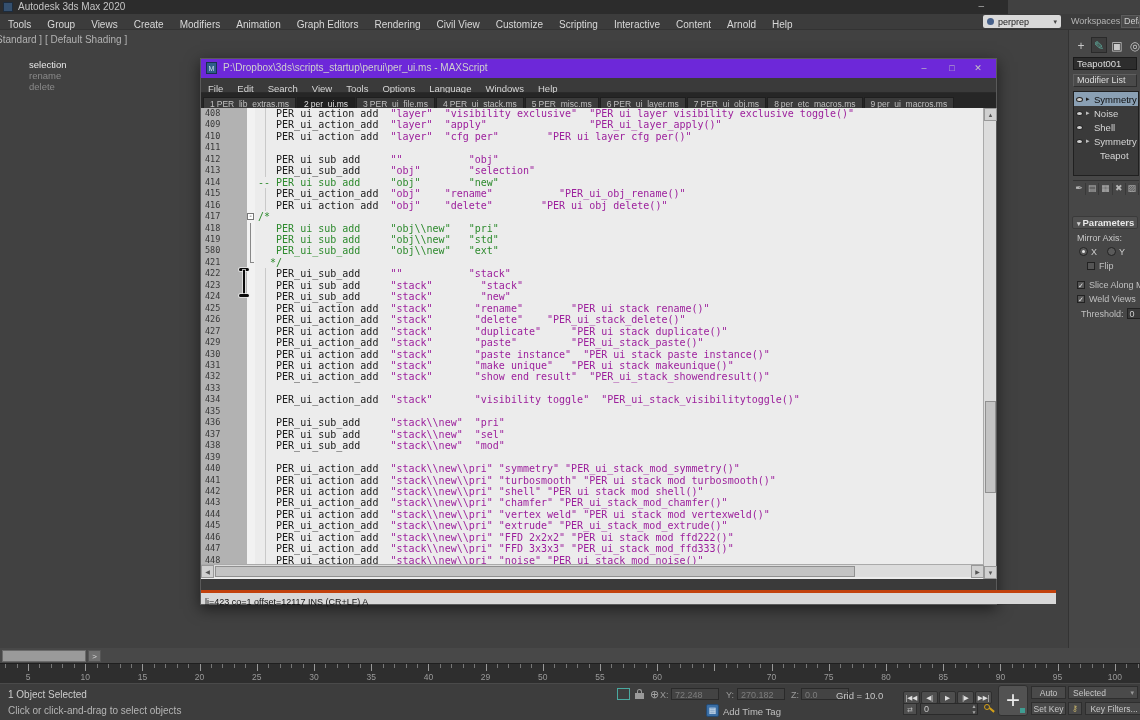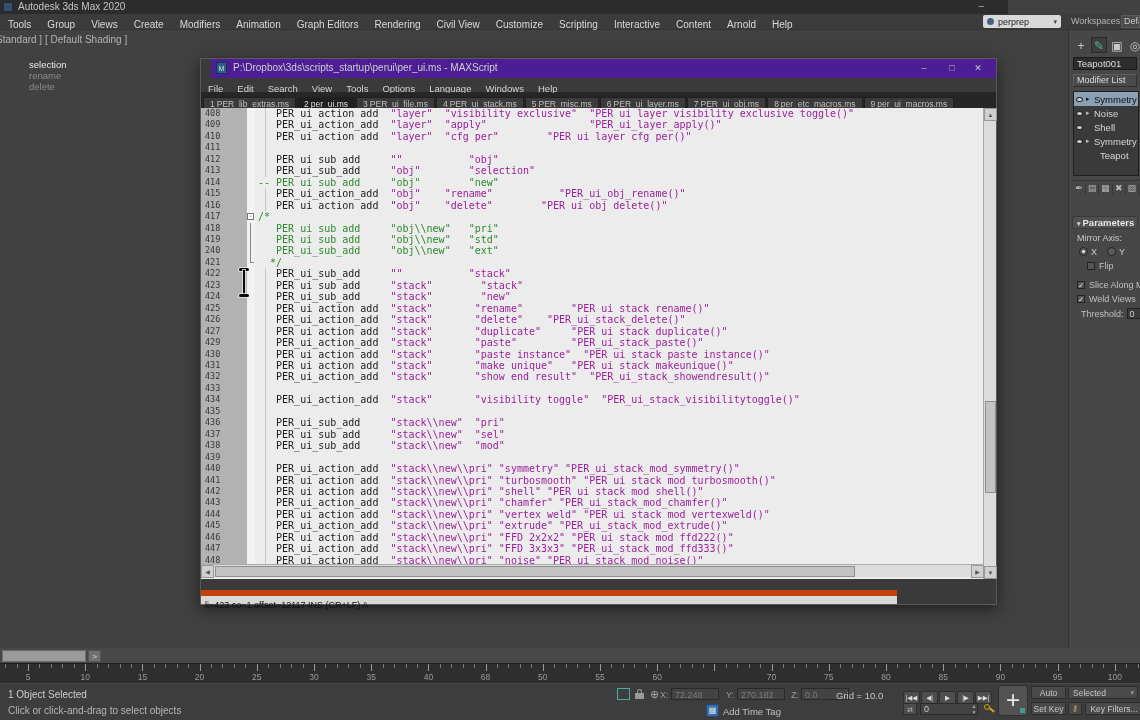--- a/index.html
+++ b/index.html
@@ -24,21 +24,21 @@
   
   #viewport { position:absolute; left:0; top:30px; width:1068px; height:625px; background:#414141; }
   #viewport-label { position:absolute; left:-4px; top:4px; font-size:10px; color:#b2b2b2; }
   #context-menu { position:absolute; left:29px; top:31px; }
   .ctx-item { font-size:9.5px; line-height:8px; margin-bottom:3px; color:#8a8a8a; }
   .ctx-item.first { color:#e8e8e8; }
 
   
   #editor { position:absolute; left:200px; top:58px; width:797px; height:547px; background:#3a3a3a;
             border:1px solid #5a5a5a; box-shadow:0 4px 14px rgba(0,0,0,.55); z-index:10; }
-  #ed-titlebar { position:absolute; left:10px; top:0; right:0; height:19px; background:#4c1d95; }
+  #ed-titlebar { position:absolute; left:0; top:0; right:0; height:19px; background:#6d28d9; }
   #ed-doc-icon { position:absolute; left:5px; top:3px; width:11px; height:12px; background:#2f5d8a; border:1px solid #16334f; color:#cfe0f0; font-size:7px; line-height:11px; text-align:center; }
   #ed-title { position:absolute; left:22px; top:3px; font-size:10px; color:#cfcfcf; }
   .ed-winbtn { position:absolute; top:2px; width:16px; height:14px; color:#c4c4c4; font-size:9px; text-align:center; line-height:14px; }
   #ed-btn-min { right:64px; } #ed-btn-max { right:36px; } #ed-btn-close { right:10px; }
   #ed-menubar { position:absolute; left:0; top:19px; right:0; height:15px; background:#3a3a3a; border-bottom:1px solid #2a2a2a; white-space:nowrap; }
   .ed-menu-item { display:inline-block; padding:0 7px; font-size:9.5px; line-height:15px; color:#d5d5d5; }
   #ed-tabbar { position:absolute; left:0; top:34px; right:0; height:15px; background:#262626; padding-left:2px; white-space:nowrap; }
   .ed-tab { display:inline-block; height:13px; margin-top:1px; margin-right:1px; padding:0 6px; background:#3b3b3b; border:1px solid #1f1f1f; font-size:8.5px; line-height:12px; color:#c0c0c0; }
   .ed-tab.active { background:#202020; color:#dedede; }
   .ed-tab .tnum { text-decoration:underline; margin-right:2px; }
@@ -55,21 +55,21 @@
   .s { color:#9c1f9c; } .c { color:#2d8a2d; } .p { color:#1b1b1b; }
 
   
   #vscroll { position:absolute; right:0; top:49px; width:13px; height:471px; background:#dcdcdc; border-left:1px solid #aaa; }
   .sb-arrow { position:absolute; left:0; width:13px; height:13px; background:#d0d0d0; border:1px solid #999; color:#555; font-size:6px; text-align:center; line-height:12px; }
   #vs-up { top:0; } #vs-down { bottom:0; }
   #vs-thumb { position:absolute; left:1px; top:293px; width:11px; height:92px; background:#c3c3c3; border:1px solid #909090; }
   #hscroll { position:absolute; left:0; bottom:27px; width:783px; height:13px; background:#dcdcdc; border-top:1px solid #aaa; }
   #hs-left { left:0; top:0; } #hs-right { left:770px; top:0; }
   #hs-thumb { position:absolute; left:14px; top:1px; width:640px; height:11px; background:#c3c3c3; border:1px solid #909090; }
-  #ed-status { position:absolute; left:0; bottom:0; width:696px; height:14px; background:#d8d8d8; border-top:6px solid #c2410c; font-size:9px; color:#111; padding:4px 0 0 4px; }
+  #ed-status { position:absolute; left:0; bottom:0; width:855px; height:14px; background:#d8d8d8; border-top:3px solid #c2410c; font-size:9px; color:#111; padding:4px 0 0 4px; }
 
   
   #ibeam { position:absolute; left:238px; top:268px; width:12px; height:29px; z-index:60; }
   #ibeam .bar { position:absolute; left:5px; top:2px; bottom:2px; width:2px; background:#0a0a0a; box-shadow:0 0 0 1px rgba(235,235,235,.75); }
   #ibeam .cap { position:absolute; left:1px; width:10px; height:3px; background:#0a0a0a; box-shadow:0 0 0 1px rgba(235,235,235,.75); border-radius:2px; }
   #ibeam .top { top:0; } #ibeam .bot { bottom:0; }
 
   
   #cmd-panel { position:absolute; left:1068px; top:30px; width:72px; height:633px; background:#474747; border-left:1px solid #333; overflow:hidden; }
   #cp-tabs { position:absolute; left:4px; top:6px; width:80px; height:18px; white-space:nowrap; }
@@ -248,21 +248,21 @@
           <span class="tx"><span class="c">   PER_ui_sub_add     "obj\\new"   "pri"</span></span>
         </div>
         <div class="cl">
           <span class="ln">419</span>
           <span class="fold">
             <span class="fline"></span>
           </span>
           <span class="tx"><span class="c">   PER_ui_sub_add     "obj\\new"   "std"</span></span>
         </div>
         <div class="cl">
-          <span class="ln">240</span>
+          <span class="ln">580</span>
           <span class="fold">
             <span class="fline"></span>
           </span>
           <span class="tx"><span class="c">   PER_ui_sub_add     "obj\\new"   "ext"</span></span>
         </div>
         <div class="cl">
           <span class="ln">421</span>
           <span class="fold">
             <span class="fcorner"></span>
           </span>
@@ -531,21 +531,21 @@
       <div class="tick" style="left: 394.08px; height: 4px;"></div>
       <div class="tick" style="left: 405.52px; height: 4px;"></div>
       <div class="tick" style="left: 416.96px; height: 4px;"></div>
       <div class="tick major" style="left: 428.4px; height: 7px;"></div>
       <div class="tick-label" style="left: 419.4px;">40</div>
       <div class="tick" style="left: 439.84px; height: 4px;"></div>
       <div class="tick" style="left: 451.28px; height: 4px;"></div>
       <div class="tick" style="left: 462.72px; height: 4px;"></div>
       <div class="tick" style="left: 474.16px; height: 4px;"></div>
       <div class="tick major" style="left: 485.6px; height: 7px;"></div>
-      <div class="tick-label" style="left: 476.6px;">68</div>
+      <div class="tick-label" style="left: 476.6px;">29</div>
       <div class="tick" style="left: 497.04px; height: 4px;"></div>
       <div class="tick" style="left: 508.48px; height: 4px;"></div>
       <div class="tick" style="left: 519.92px; height: 4px;"></div>
       <div class="tick" style="left: 531.36px; height: 4px;"></div>
       <div class="tick major" style="left: 542.8px; height: 7px;"></div>
       <div class="tick-label" style="left: 533.8px;">50</div>
       <div class="tick" style="left: 554.24px; height: 4px;"></div>
       <div class="tick" style="left: 565.68px; height: 4px;"></div>
       <div class="tick" style="left: 577.12px; height: 4px;"></div>
       <div class="tick" style="left: 588.56px; height: 4px;"></div>

